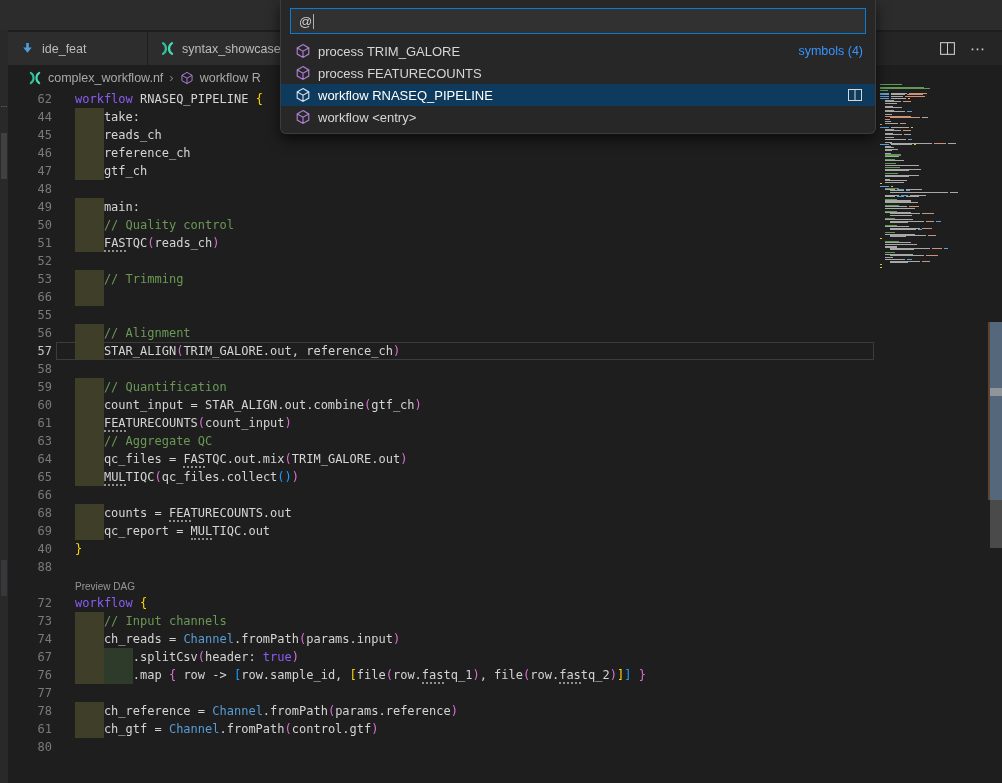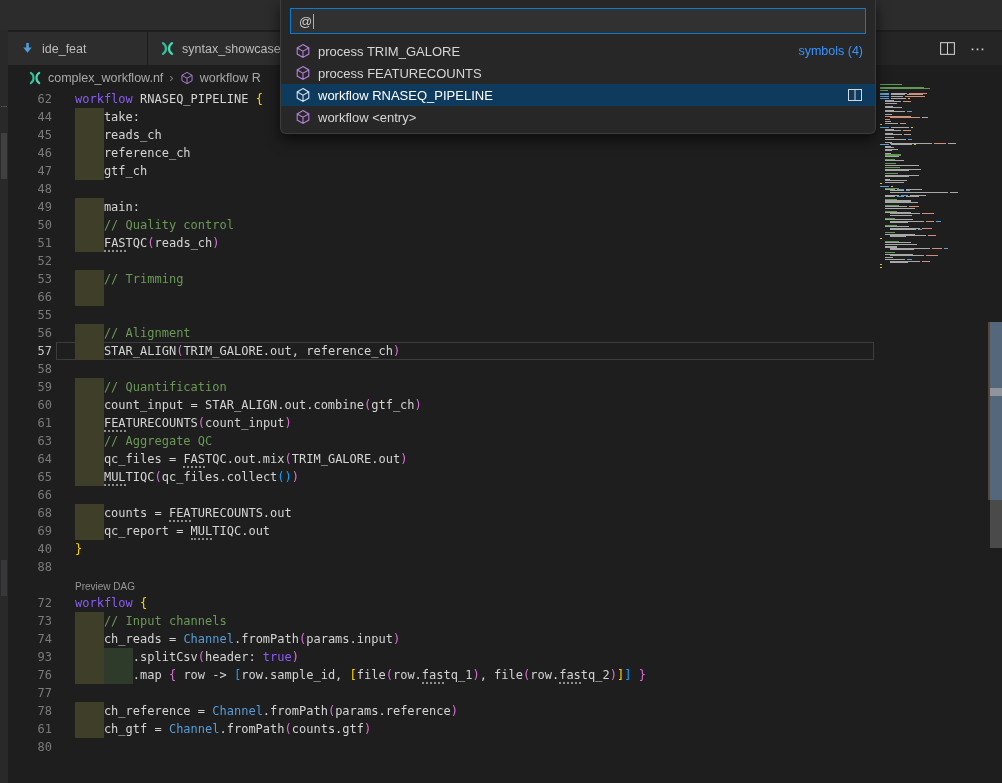--- a/index.html
+++ b/index.html
@@ -155,25 +155,25 @@
     <div class="crow"><div class="indb1"></div><span class="ln">65</span><span class="codetext"><span class="tk-d">    </span><span class="tk-h">MUL</span><span class="tk-d">TIQC</span><span class="tk-b2">(</span><span class="tk-d">qc_files.collect</span><span class="tk-b3">()</span><span class="tk-b2">)</span></span></div>
     <div class="crow"><span class="ln">66</span><span class="codetext"></span></div>
     <div class="crow"><div class="indb1"></div><span class="ln">68</span><span class="codetext"><span class="tk-d">    counts = </span><span class="tk-h">FEA</span><span class="tk-d">TURECOUNTS.out</span></span></div>
     <div class="crow"><div class="indb1"></div><span class="ln">69</span><span class="codetext"><span class="tk-d">    qc_report = </span><span class="tk-h">MUL</span><span class="tk-d">TIQC.out</span></span></div>
     <div class="crow"><span class="ln">40</span><span class="codetext"><span class="tk-b1">}</span></span></div>
     <div class="crow"><span class="ln">88</span><span class="codetext"></span></div>
     <div class="lensrow">Preview DAG</div>
     <div class="crow"><span class="ln">72</span><span class="codetext"><span class="tk-k">workflow</span><span class="tk-d"> </span><span class="tk-b1">{</span></span></div>
     <div class="crow"><div class="indb1"></div><span class="ln">73</span><span class="codetext"><span class="tk-c">    // Input channels</span></span></div>
     <div class="crow"><div class="indb1"></div><span class="ln">74</span><span class="codetext"><span class="tk-d">    ch_reads = </span><span class="tk-t">Channel</span><span class="tk-d">.fromPath</span><span class="tk-b2">(</span><span class="tk-d">params.input</span><span class="tk-b2">)</span></span></div>
-    <div class="crow"><div class="indb1"></div><div class="indb2"></div><span class="ln">93</span><span class="codetext"><span class="tk-d">        .splitCsv</span><span class="tk-b2">(</span><span class="tk-d">header: </span><span class="tk-k">true</span><span class="tk-b2">)</span></span></div>
+    <div class="crow"><div class="indb1"></div><div class="indb2"></div><span class="ln">67</span><span class="codetext"><span class="tk-d">        .splitCsv</span><span class="tk-b2">(</span><span class="tk-d">header: </span><span class="tk-k">true</span><span class="tk-b2">)</span></span></div>
     <div class="crow"><div class="indb1"></div><div class="indb2"></div><span class="ln">76</span><span class="codetext"><span class="tk-d">        .map </span><span class="tk-b2">{</span><span class="tk-d"> row -&gt; </span><span class="tk-b3">[</span><span class="tk-d">row.sample_id, </span><span class="tk-b1">[</span><span class="tk-d">file</span><span class="tk-b2">(</span><span class="tk-d">row.</span><span class="tk-h">fas</span><span class="tk-d">tq_1</span><span class="tk-b2">)</span><span class="tk-d">, file</span><span class="tk-b2">(</span><span class="tk-d">row.</span><span class="tk-h">fas</span><span class="tk-d">tq_2</span><span class="tk-b2">)</span><span class="tk-b1">]</span><span class="tk-b3">]</span><span class="tk-d"> </span><span class="tk-b2">}</span></span></div>
     <div class="crow"><span class="ln">77</span><span class="codetext"></span></div>
     <div class="crow"><div class="indb1"></div><span class="ln">78</span><span class="codetext"><span class="tk-d">    ch_reference = </span><span class="tk-t">Channel</span><span class="tk-d">.fromPath</span><span class="tk-b2">(</span><span class="tk-d">params.reference</span><span class="tk-b2">)</span></span></div>
-    <div class="crow"><div class="indb1"></div><span class="ln">61</span><span class="codetext"><span class="tk-d">    ch_gtf = </span><span class="tk-t">Channel</span><span class="tk-d">.fromPath</span><span class="tk-b2">(</span><span class="tk-d">counts.gtf</span><span class="tk-b2">)</span></span></div>
+    <div class="crow"><div class="indb1"></div><span class="ln">61</span><span class="codetext"><span class="tk-d">    ch_gtf = </span><span class="tk-t">Channel</span><span class="tk-d">.fromPath</span><span class="tk-b2">(</span><span class="tk-d">control.gtf</span><span class="tk-b2">)</span></span></div>
     <div class="crow"><span class="ln">80</span><span class="codetext"></span></div>
   </div>
 
 <div class="minimap" id="minimap">
     <div class="mrow" style="padding-left: 2px;"><span class="mseg" style="width: 22px; background: rgb(95, 153, 85);"></span></div>
     <div class="mrow" style="padding-left: 2px;"></div>
     <div class="mrow" style="padding-left: 2px;"><span class="mseg" style="width: 44px; background: rgb(95, 153, 85);"></span></div>
     <div class="mrow" style="padding-left: 2px;"><span class="mseg" style="width: 50px; background: rgb(95, 153, 85);"></span></div>
     <div class="mrow" style="padding-left: 2px;"><span class="mseg" style="width: 8px; background: rgb(95, 153, 85);"></span></div>
     <div class="mrow" style="padding-left: 2px;"></div>

